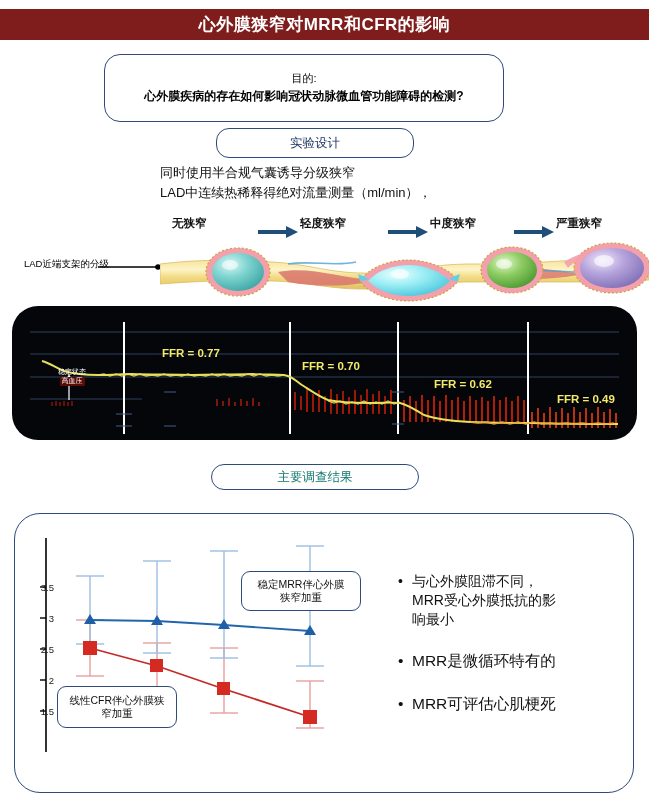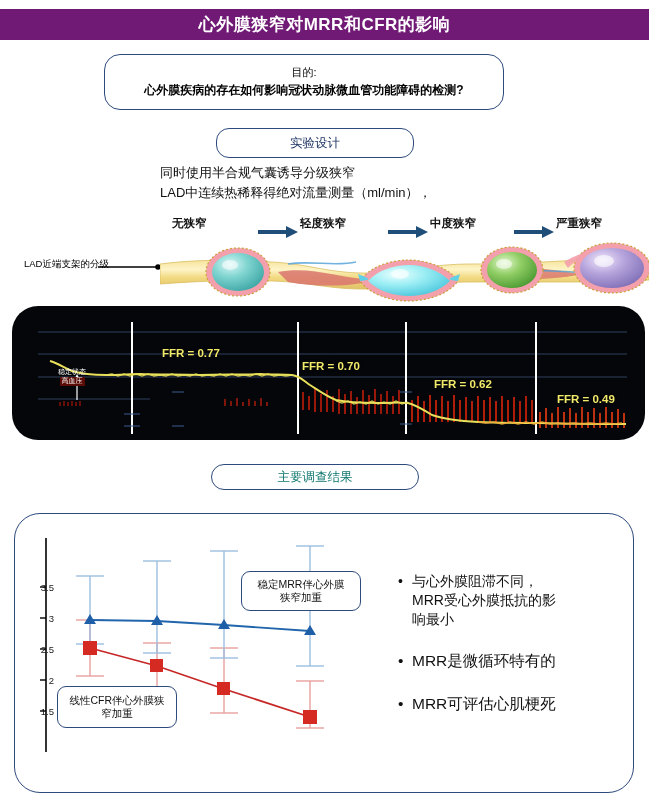--- a/index.html
+++ b/index.html
@@ -7,36 +7,36 @@
     width:649px;height:807px;
     background:#ffffff;
     font-family:"Liberation Sans","DejaVu Sans",sans-serif;
     position:relative;
     overflow:hidden;
     color:#000;
   }
   
   .titlebar{
     position:absolute;left:0;top:9px;width:649px;height:31px;
-    background:#701a75;
+    background:#7f1d1d;
     display:flex;align-items:center;justify-content:center;
   }
   .titlebar span{
     color:#ffffff;font-size:17px;font-weight:bold;letter-spacing:.5px;
   }
   
   .roundbox{
     position:absolute;
     border:1.3px solid #2E4A7D;
     border-radius:16px;
     background:#fff;
     box-sizing:border-box;
   }
   .purpose{
-    left:104px;top:54px;width:400px;height:56px;
+    left:104px;top:54px;width:400px;height:68px;
     display:flex;flex-direction:column;align-items:center;justify-content:center;
   }
   .purpose .l1{font-size:11px;}
   .purpose .l2{font-size:12px;font-weight:bold;margin-top:2px;}
 
   .designtag{
     left:216px;top:128px;width:198px;height:30px;
     display:flex;align-items:center;justify-content:center;
     border-radius:13px;
   }
@@ -64,21 +64,21 @@
   
   .vessel{position:absolute;left:160px;top:240px;width:489px;height:62px;}
   .lad-label{
     position:absolute;left:8px;top:258px;font-size:9.5px;color:#000;white-space:nowrap;padding-left:16px;
   }
   .lad-arrow{position:absolute;left:98px;top:262px;width:66px;height:10px;}
 
   
   .ffrpanel{
     position:absolute;left:12px;top:306px;width:625px;height:134px;
-    background:#05060a;border-radius:26px;overflow:hidden;padding-left:8px;
+    background:#05060a;border-radius:26px;overflow:hidden;
   }
   .ffrlabel{
     position:absolute;color:#f2ea6a;font-size:11.5px;font-weight:bold;
     text-shadow:0 0 3px rgba(0,0,0,.9);
   }
   .ffr-annot{
     position:absolute;color:#ffffff;font-size:7px;text-align:center;line-height:1.25;
     white-space:nowrap;
   }
   .ffr-annot .hl{background:#5a0b06;color:#fff;padding:0 2px;display:inline-block;}

